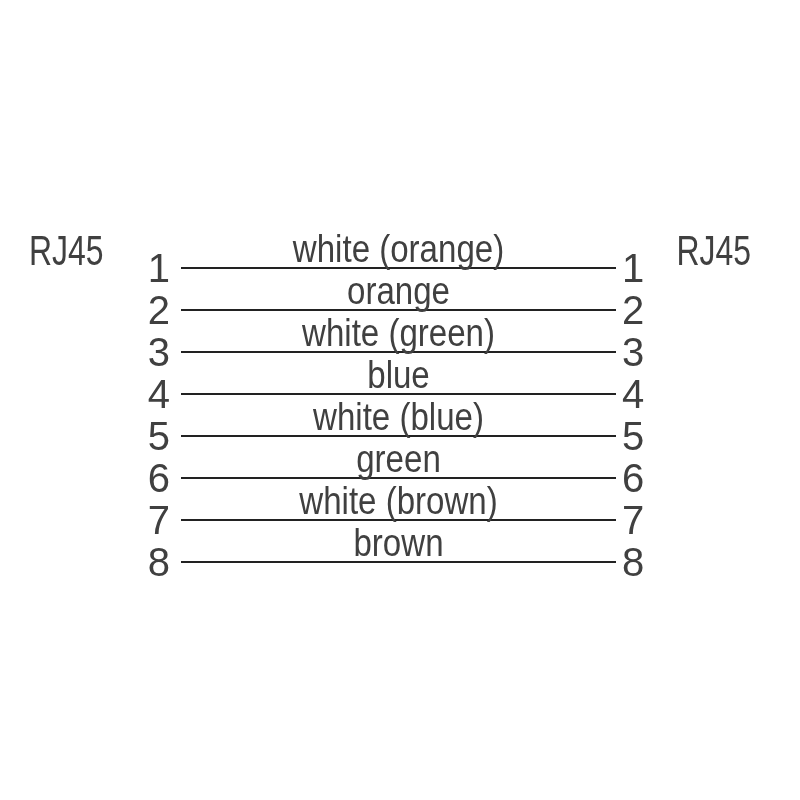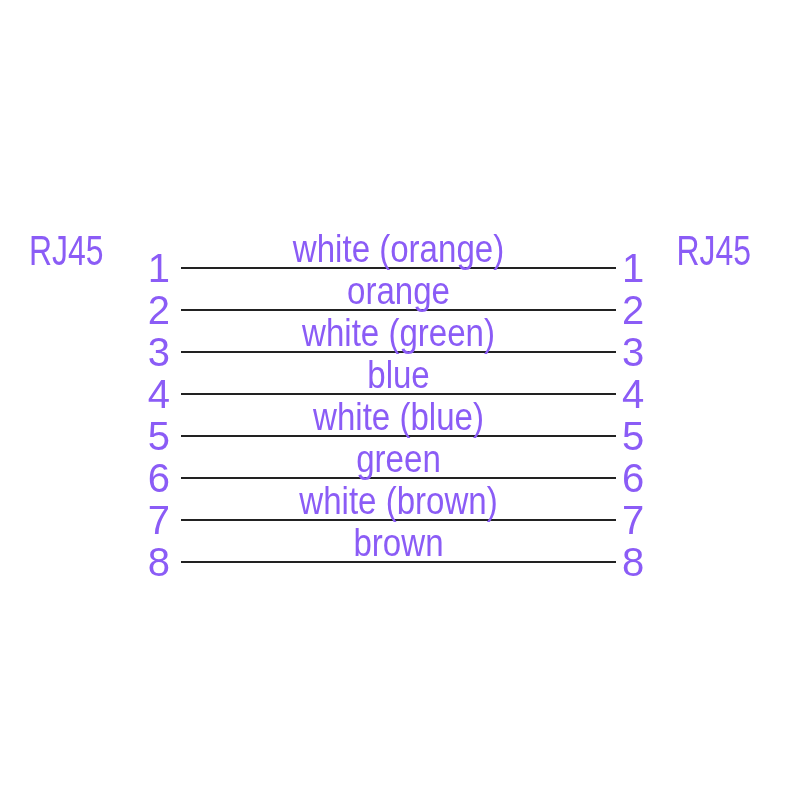--- a/index.html
+++ b/index.html
@@ -8,21 +8,21 @@
     width: 800px;
     height: 800px;
     background: #ffffff;
     overflow: hidden;
     font-family: "Liberation Sans", sans-serif;
   }
   #diagram {
     position: relative;
     width: 800px;
     height: 800px;
-    color: #8b5cf6;
+    color: #404040;
   }
   .connector-label {
     position: absolute;
     top: 230px;
     font-size: 42px;
     line-height: 42px;
     white-space: nowrap;
     transform: scaleX(0.76);
   }
   .connector-left {

